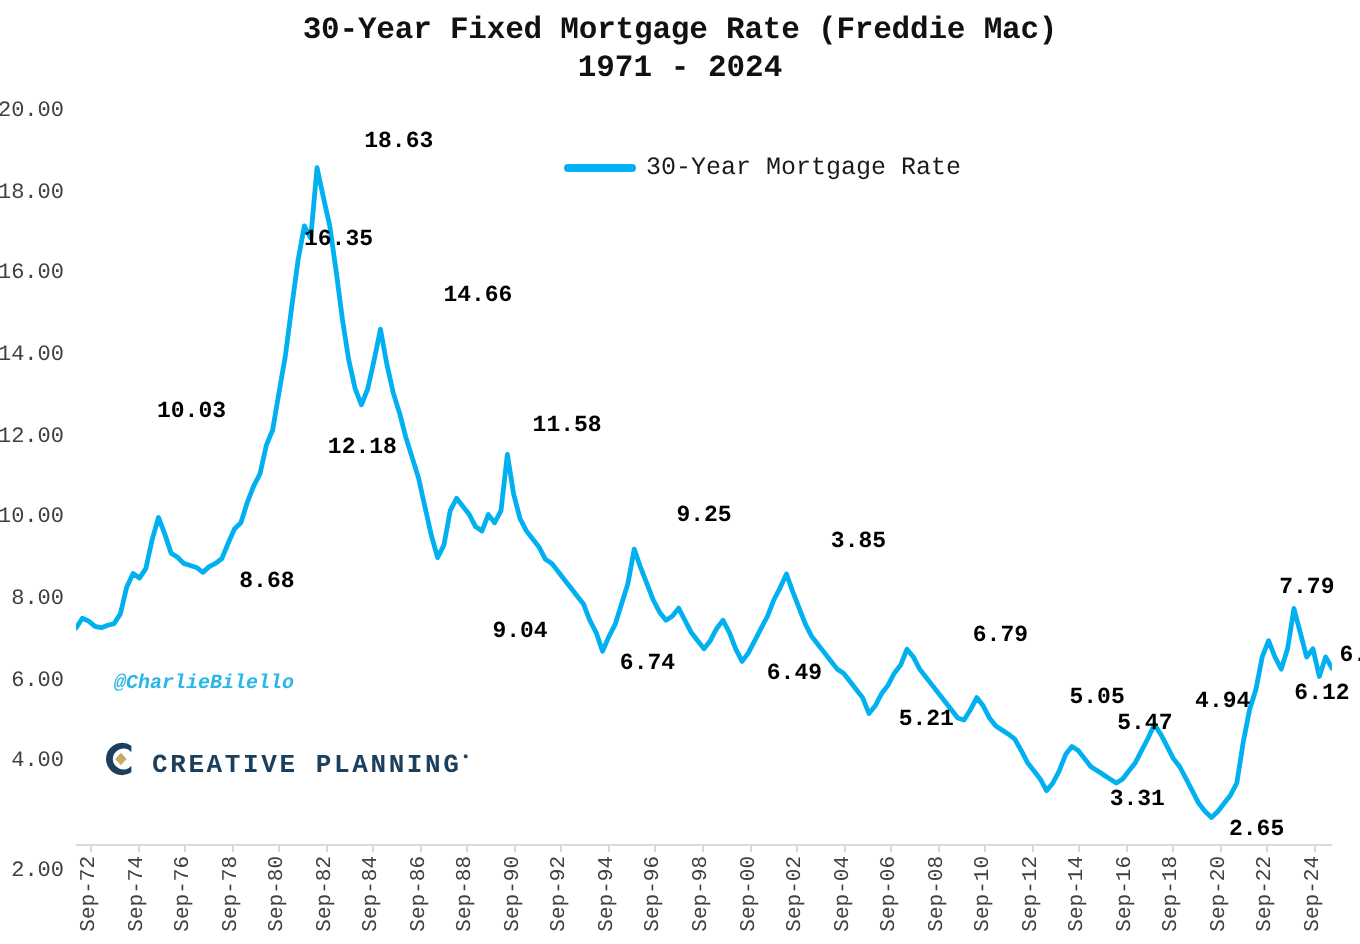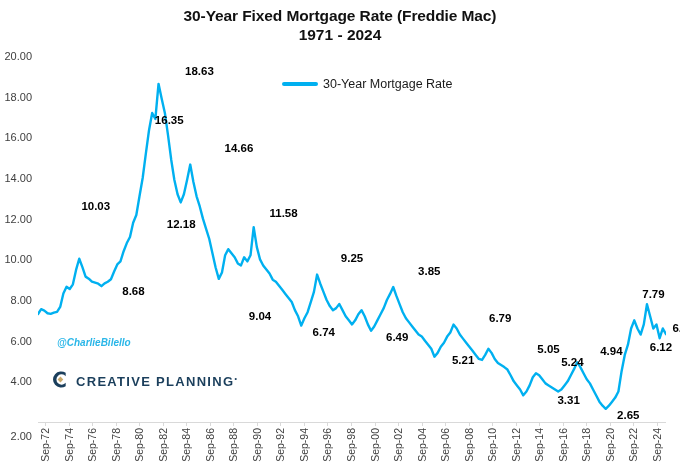--- a/index.html
+++ b/index.html
@@ -1,19 +1,19 @@
 <!DOCTYPE html>
 <html><head>
 <meta charset="utf-8">
 <style>
   html,body{margin:0;padding:0;background:#fff;}
   body{width:680px;height:472px;overflow:hidden;
        font-family:"Liberation Sans","DejaVu Sans",sans-serif;
        color:#222;}
-  #chart-root{position:relative;width:680px;height:472px;}
+  #chart-root{position:relative;width:680px;height:472px;font-family:Liberation Mono, monospace;}
 
   
   .title-block{position:absolute;left:0;top:6px;width:680px;text-align:center;}
   .title-line1{font-size:15.5px;font-weight:bold;color:#111;letter-spacing:-0.1px;line-height:19px;}
   .title-line2{font-size:15.5px;font-weight:bold;color:#111;line-height:19px;}
 
   
   .plot-area{position:absolute;left:38px;top:56px;width:628px;height:366px;}
   .series-svg{position:absolute;left:0;top:0;width:628px;height:366px;display:block;}
 
@@ -82,21 +82,21 @@
         <div class="dlabel" style="left: 200.96px; top: 91.5px;">14.66</div>
         <div class="dlabel" style="left: 222px; top: 260.226px;">9.04</div>
         <div class="dlabel" style="left: 245.548px; top: 157.38px;">11.58</div>
         <div class="dlabel" style="left: 285.74px; top: 275.598px;">6.74</div>
         <div class="dlabel" style="left: 314px; top: 202.032px;">9.25</div>
         <div class="dlabel" style="left: 359.216px; top: 281.454px;">6.49</div>
         <div class="dlabel" style="left: 391.244px; top: 214.842px;">3.85</div>
         <div class="dlabel" style="left: 425.156px; top: 304.146px;">5.21</div>
         <div class="dlabel" style="left: 462.208px; top: 262.056px;">6.79</div>
         <div class="dlabel" style="left: 510.564px; top: 293.166px;">5.05</div>
-        <div class="dlabel" style="left: 534.428px; top: 305.61px;">5.24</div>
+        <div class="dlabel" style="left: 534.428px; top: 305.61px;">5.47</div>
         <div class="dlabel" style="left: 530.66px; top: 344.04px;">3.31</div>
         <div class="dlabel" style="left: 573.364px; top: 294.996px;">4.94</div>
         <div class="dlabel" style="left: 590.32px; top: 359.412px;">2.65</div>
         <div class="dlabel" style="left: 615.44px; top: 237.9px;">7.79</div>
         <div class="dlabel" style="left: 622.976px; top: 291.336px;">6.12</div>
         <div class="dlabel" style="left: 645.584px; top: 271.938px;">6.32</div>
       </div>
   </div>
 
   <div class="legend">

